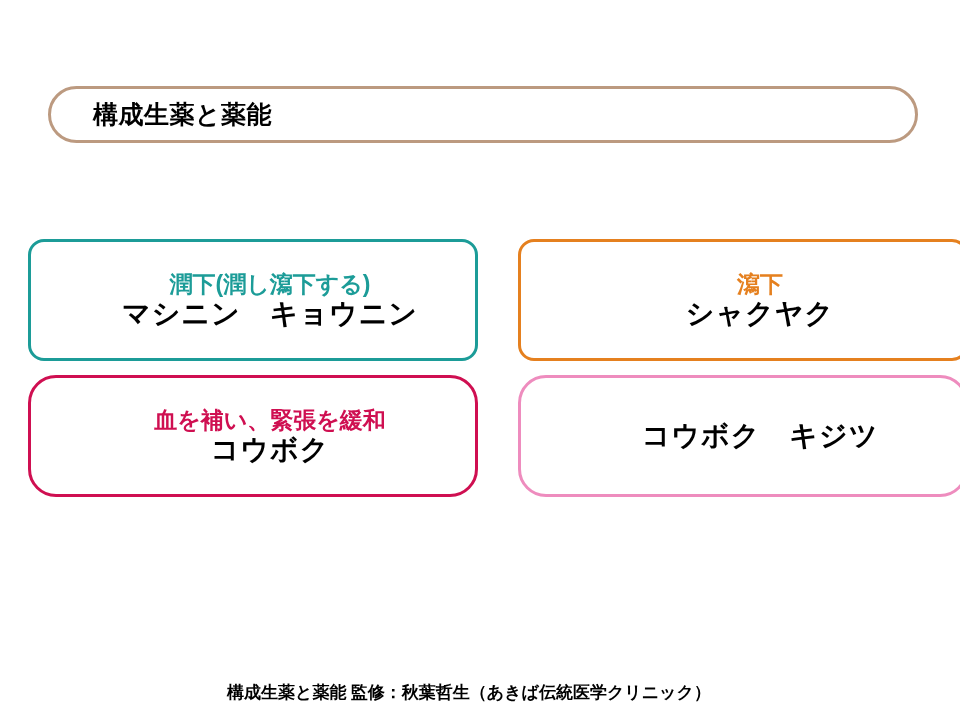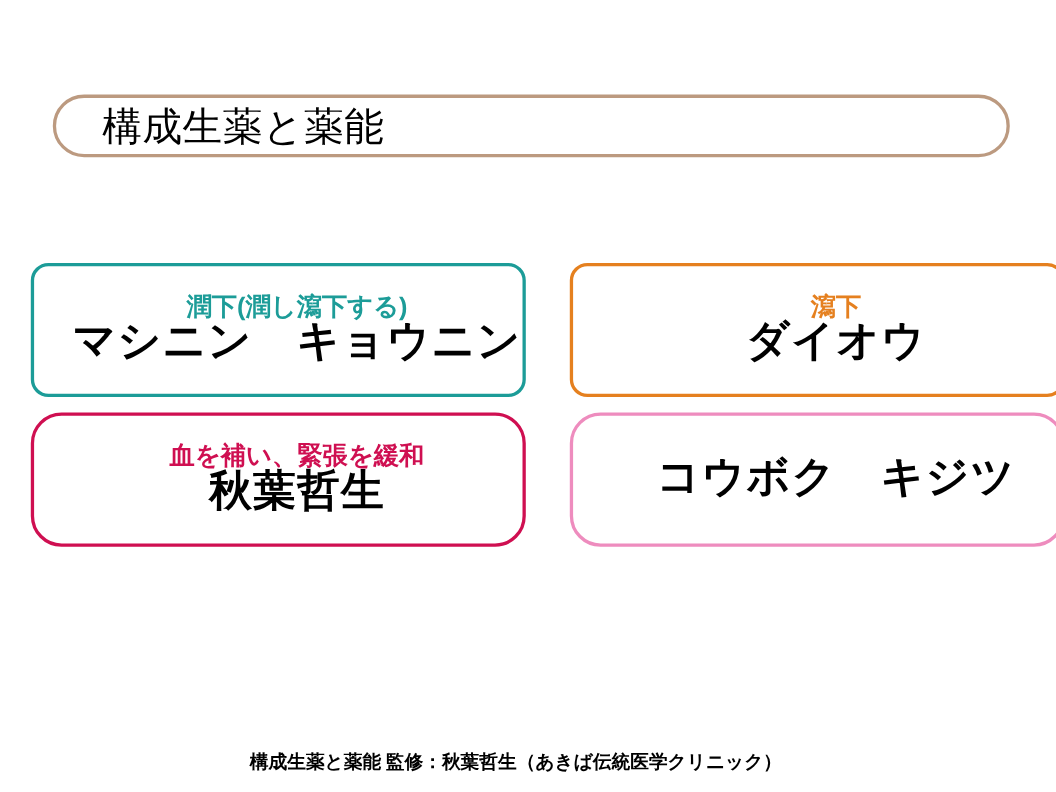--- a/index.html
+++ b/index.html
@@ -26,22 +26,22 @@
     height: 57px;
     box-sizing: border-box;
     border: 3px solid #bc9a80;
     border-radius: 29px;
     background: #ffffff;
     display: flex;
     align-items: center;
   }
   #title-text {
     margin-left: 42px;
-    font-size: 36px;
-    font-weight: 400;
+    font-size: 25px;
+    font-weight: 700;
     color: #000000;
     letter-spacing: 0.5px;
     line-height: 1;
     white-space: nowrap;
   }
 
   
   #card-grid {
     position: absolute;
     left: 28px;
@@ -65,27 +65,26 @@
   .card.row-bottom { top: 136px; height: 122px; border-radius: 28px; }
 
   .card-function {
     font-size: 23px;
     font-weight: 700;
     line-height: 1.05;
     white-space: nowrap;
     margin-bottom: 3px;
   }
   .card-herbs {
-    font-size: 39px;
+    font-size: 28px;
     font-weight: 700;
     color: #000000;
     line-height: 1.05;
     white-space: nowrap;
     letter-spacing: 1px;
-    font-family: Liberation Mono, monospace;
   }
 
   
   .card { border: 3px solid var(--accent, #999); padding-left: 34px; }
   .card-function { color: var(--accent, #333); }
 
   
   #footer-credit {
     position: absolute;
     left: 0;
@@ -108,26 +107,26 @@
 
 <div id="card-grid">
 
   <div class="card col-left row-top" style="--accent: #1c9c98;">
     <div class="card-function">潤下(潤し瀉下する)</div>
     <div class="card-herbs">マシニン　キョウニン</div>
   </div>
 
   <div class="card col-right row-top" style="--accent: #e5801f;">
     <div class="card-function">瀉下</div>
-    <div class="card-herbs">ダイオウ</div>
+    <div class="card-herbs">シャクヤク</div>
   </div>
 
   <div class="card col-left row-bottom" style="--accent: #cf0f51;">
     <div class="card-function">血を補い、緊張を緩和</div>
-    <div class="card-herbs">秋葉哲生</div>
+    <div class="card-herbs">コウボク</div>
   </div>
 
   <div class="card col-right row-bottom" style="--accent: #ee8cbe;">
     <div class="card-herbs">コウボク　キジツ</div>
   </div>
 
 </div>
 
 <div id="footer-credit">構成生薬と薬能 監修：秋葉哲生（あきば伝統医学クリニック）</div>
 

